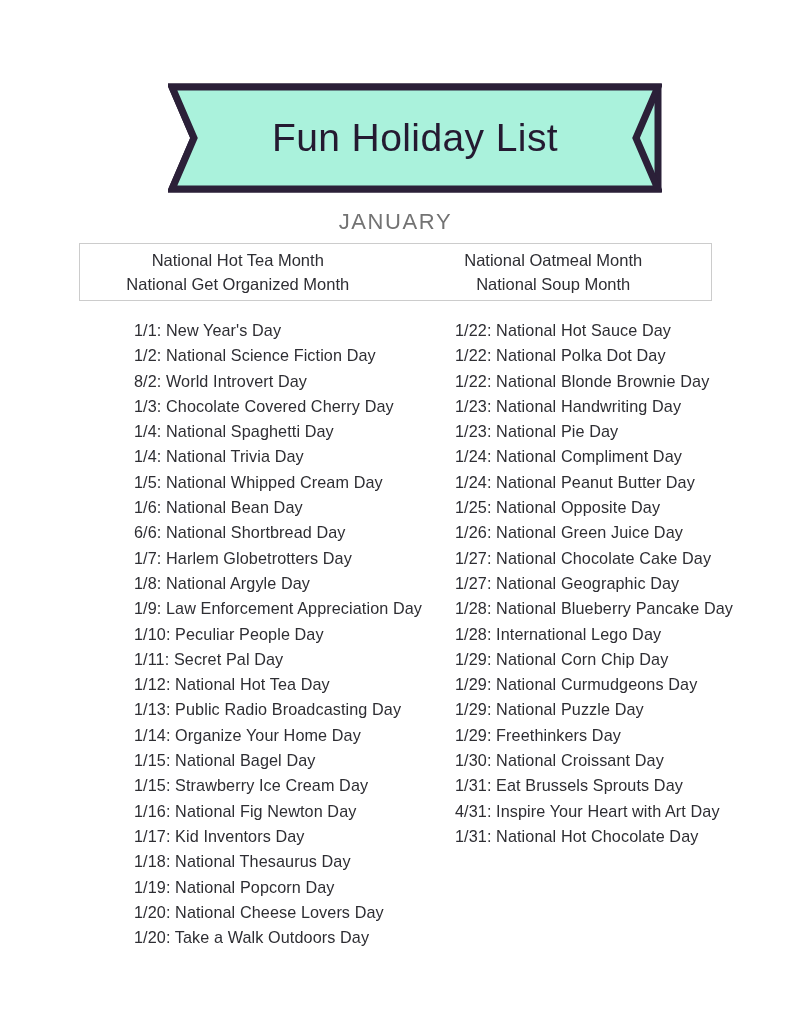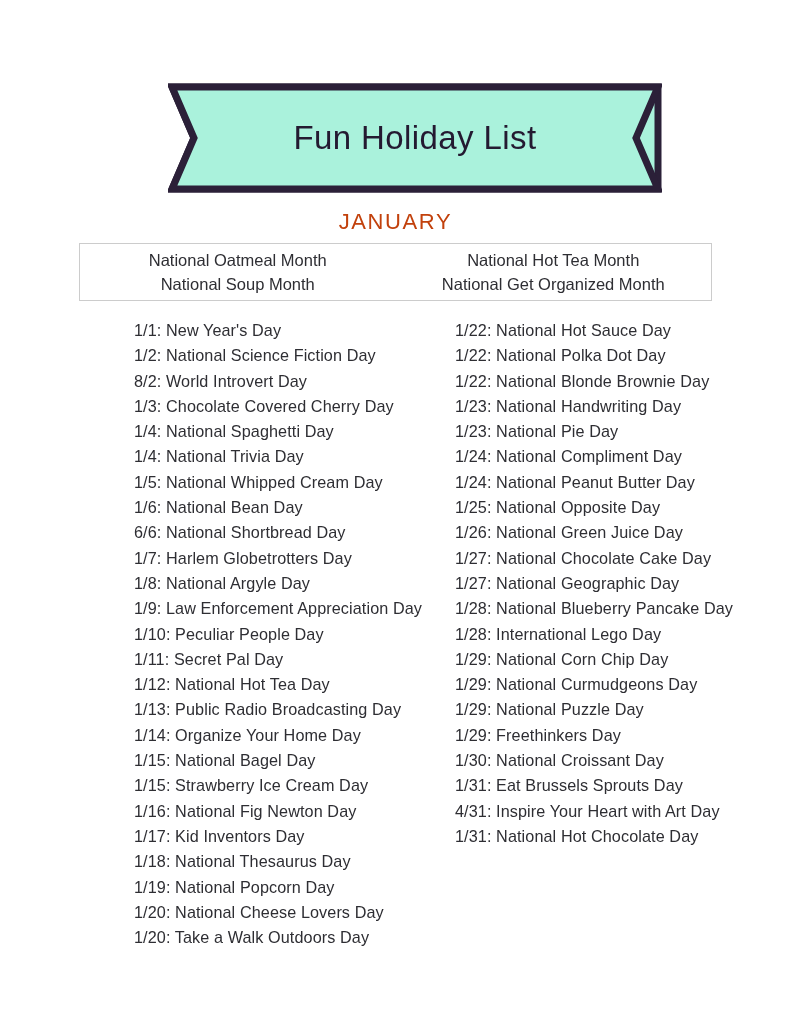--- a/index.html
+++ b/index.html
@@ -40,37 +40,37 @@
   }
   .banner-title {
     position: absolute;
     left: 0;
     top: 0;
     width: 494px;
     height: 110px;
     display: flex;
     align-items: center;
     justify-content: center;
-    font-size: 33px;
+    font-size: 39px;
     font-weight: 400;
     color: #241a31;
     letter-spacing: 0.4px;
     white-space: nowrap;
   }
 
   
   .month-heading {
     position: absolute;
     left: 0;
     top: 209px;
     width: 791px;
     text-align: center;
     font-size: 22px;
     letter-spacing: 1.6px;
-    color: #c2410c;
+    color: #737373;
     font-weight: 400;
   }
 
   
   .month-box {
     position: absolute;
     left: 79px;
     top: 243px;
     width: 633px;
     height: 58px;
@@ -126,26 +126,26 @@
       <polygon points="4,4 490,4 490,106 4,106 26,55" fill="#AAF2DC" stroke="#2B2038" stroke-width="7" stroke-linejoin="miter"></polygon>
       <polygon points="4,4 490,4 468,55 490,106 4,106 26,55" fill="#AAF2DC" stroke="#2B2038" stroke-width="7" stroke-linejoin="miter"></polygon>
     </svg>
     <div class="banner-title">Fun Holiday List</div>
   </div>
 
   <div class="month-heading">JANUARY</div>
 
   <div class="month-box">
     <div class="month-box-col">
+      <div class="mb-line">National Hot Tea Month</div>
+      <div class="mb-line">National Get Organized Month</div>
+    </div>
+    <div class="month-box-col">
       <div class="mb-line">National Oatmeal Month</div>
       <div class="mb-line">National Soup Month</div>
-    </div>
-    <div class="month-box-col">
-      <div class="mb-line">National Hot Tea Month</div>
-      <div class="mb-line">National Get Organized Month</div>
     </div>
   </div>
 
   <div class="columns">
     <div class="col col-left" id="col-left">
         <div class="day-item">1/1: New Year's Day</div>
         <div class="day-item">1/2: National Science Fiction Day</div>
         <div class="day-item">8/2: World Introvert Day</div>
         <div class="day-item">1/3: Chocolate Covered Cherry Day</div>
         <div class="day-item">1/4: National Spaghetti Day</div>

